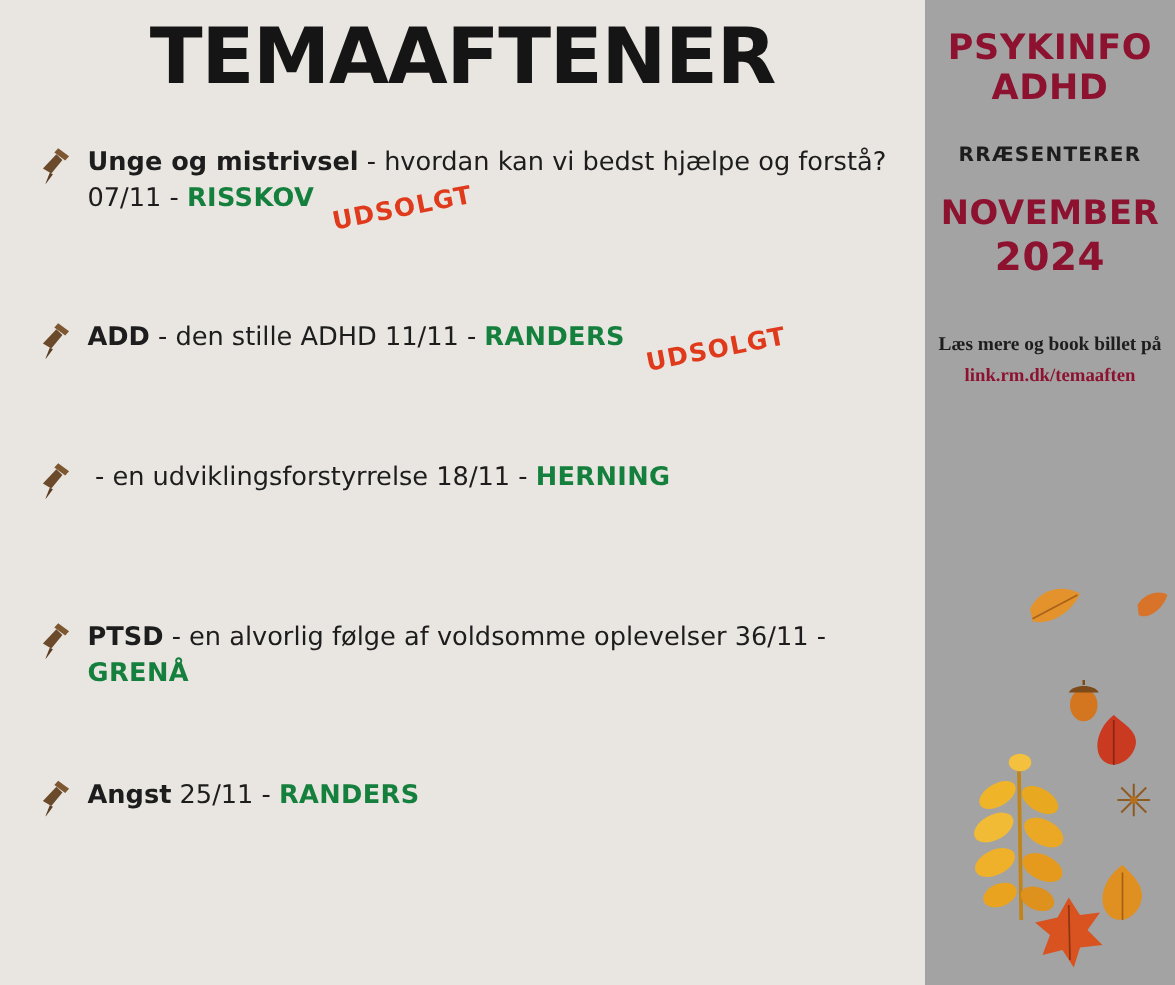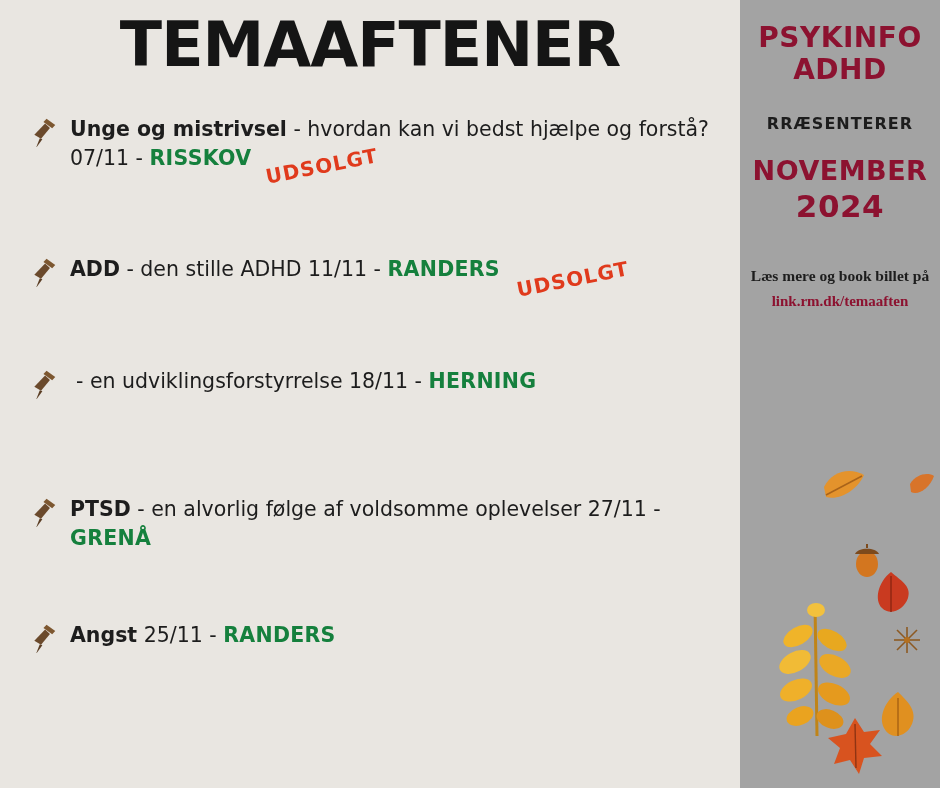--- a/index.html
+++ b/index.html
@@ -220,21 +220,21 @@
         <span class="pin-icon">
           <svg width="34" height="30" viewBox="0 0 34 30">
             <g transform="rotate(-20 17 15)">
               <path d="M6 14 L20 7 L23 13 L11 20 Z" fill="#6b4a2c"></path>
               <path d="M19 5 L25 14 L29 12 L23 3 Z" fill="#7d5730"></path>
               <path d="M10 19 L3 27 L12 21 Z" fill="#5a3d23"></path>
             </g>
           </svg>
         </span>
         <div class="event-text">
-          <span class="ev-bold">PTSD</span><span> - en alvorlig følge af voldsomme oplevelser 27/11 - </span><span class="ev-city">GRENÅ</span>
+          <span class="ev-bold">PTSD</span><span> - en alvorlig følge af voldsomme oplevelser 36/11 - </span><span class="ev-city">GRENÅ</span>
         </div>
       </div>
 
       <div class="event" style="min-height:60px;">
         <span class="pin-icon">
           <svg width="34" height="30" viewBox="0 0 34 30">
             <g transform="rotate(-20 17 15)">
               <path d="M6 14 L20 7 L23 13 L11 20 Z" fill="#6b4a2c"></path>
               <path d="M19 5 L25 14 L29 12 L23 3 Z" fill="#7d5730"></path>
               <path d="M10 19 L3 27 L12 21 Z" fill="#5a3d23"></path>

